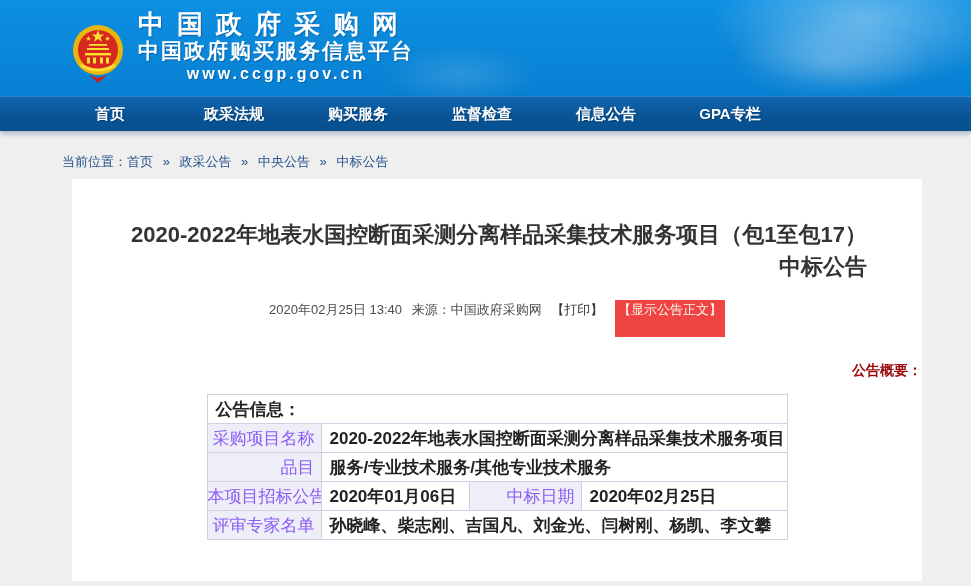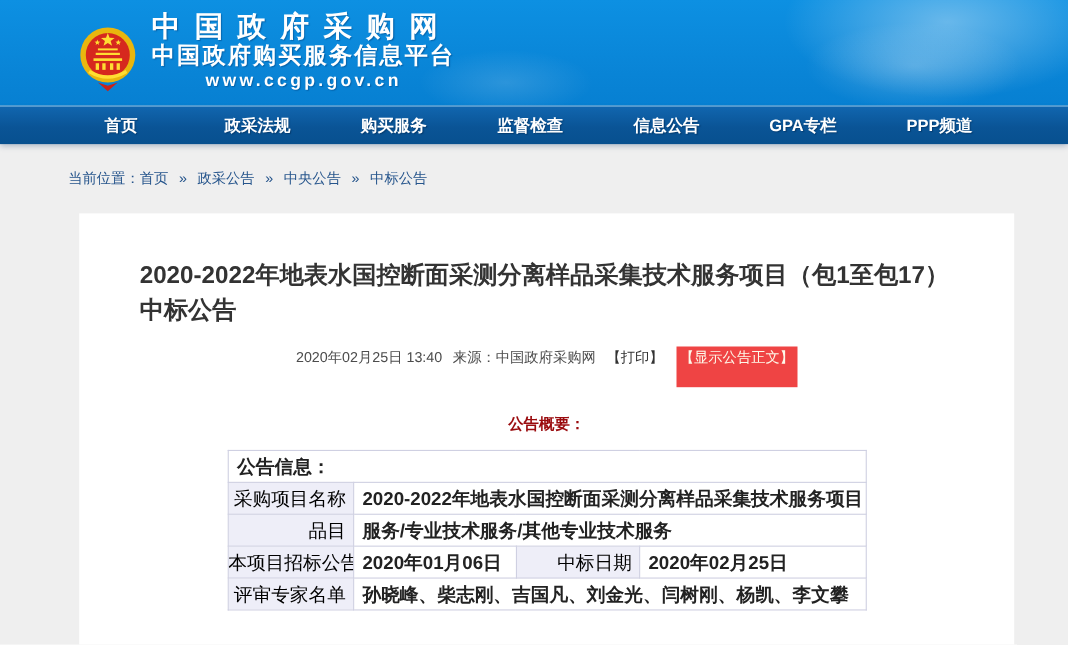--- a/index.html
+++ b/index.html
@@ -40,50 +40,50 @@
     display:flex; align-items:center;
     padding-left:48px;
     position:relative; z-index:2;
   }
   .main-nav a {
     display:block; width:124px; text-align:center;
     color:#ffffff; font-size:15px; font-weight:bold; text-decoration:none;
     text-shadow:1px 1px 1px rgba(0,40,80,.5);
   }
   
-  .breadcrumb { padding:22px 0 0 62px; font-size:13px; color:#26558c; height:63px; }
+  .breadcrumb { padding:22px 0 0 62px; font-size:13px; color:#26558c; height:48px; }
   .breadcrumb a { color:#26558c; text-decoration:none; }
   .breadcrumb .sep { margin:0 6px; color:#26558c; }
   
   .content {
     width:850px; margin-left:72px; background:#ffffff;
     min-height:402px; padding-bottom:10px;
   }
   .article-title {
     padding:40px 55px 0 55px;
     font-size:22px; font-weight:bold; color:#333;
-    text-align:left; line-height:32px;
+    text-align:right; line-height:32px;
   }
   .meta-line { text-align:center; font-size:13px; color:#4c4c4c; margin-top:17px; }
   .meta-line .print { color:#333; text-decoration:none; margin-left:6px; }
   .show-full-btn {
     display:inline-block; margin-left:8px;
     background:#ef4444; color:#fdf8e9;
     font-size:13px; padding:1px 3px 18px 3px;
     text-decoration:none; border:none; cursor:pointer;
   }
-  .summary-heading { text-align:center; color:#9a0b0e; font-weight:bold; font-size:14px; margin-top:25px; }
+  .summary-heading { text-align:right; color:#9a0b0e; font-weight:bold; font-size:14px; margin-top:25px; }
   
   table.info-table {
     width:580px; margin:14px auto 0 auto;
     border-collapse:collapse; font-size:17px; table-layout:fixed;
   }
   .info-table td { border:1px solid #cfd0e2; height:29px; overflow:hidden; white-space:nowrap; }
   .info-table .section-td { font-weight:bold; color:#222; padding-left:8px; background:#fff; }
-  .info-table .label-td { background:#eeeef8; text-align:right; color:#000000; padding-right:6px; }
+  .info-table .label-td { background:#eeeef8; text-align:right; color:#8b5cf6; padding-right:6px; }
   .info-table .value-td { font-weight:bold; color:#222; padding-left:8px; }
 </style>
 </head>
 <body>
 
 <div class="top-banner">
   <div class="cloud c1"></div>
   <div class="cloud c2"></div>
   <div class="cloud c3"></div>
   <div class="logo-row">
@@ -111,21 +111,20 @@
   </div>
 </div>
 
 <div class="main-nav">
   <a href="#">首页</a>
   <a href="#">政采法规</a>
   <a href="#">购买服务</a>
   <a href="#">监督检查</a>
   <a href="#">信息公告</a>
   <a href="#">GPA专栏</a>
-  <a href="#">PPP频道</a>
 </div>
 
 <div class="breadcrumb">
   <span>当前位置：</span><a href="#">首页</a>
   <span class="sep">»</span>
   <a href="#">政采公告</a>
   <span class="sep">»</span>
   <a href="#">中央公告</a>
   <span class="sep">»</span>
   <a href="#">中标公告</a>

